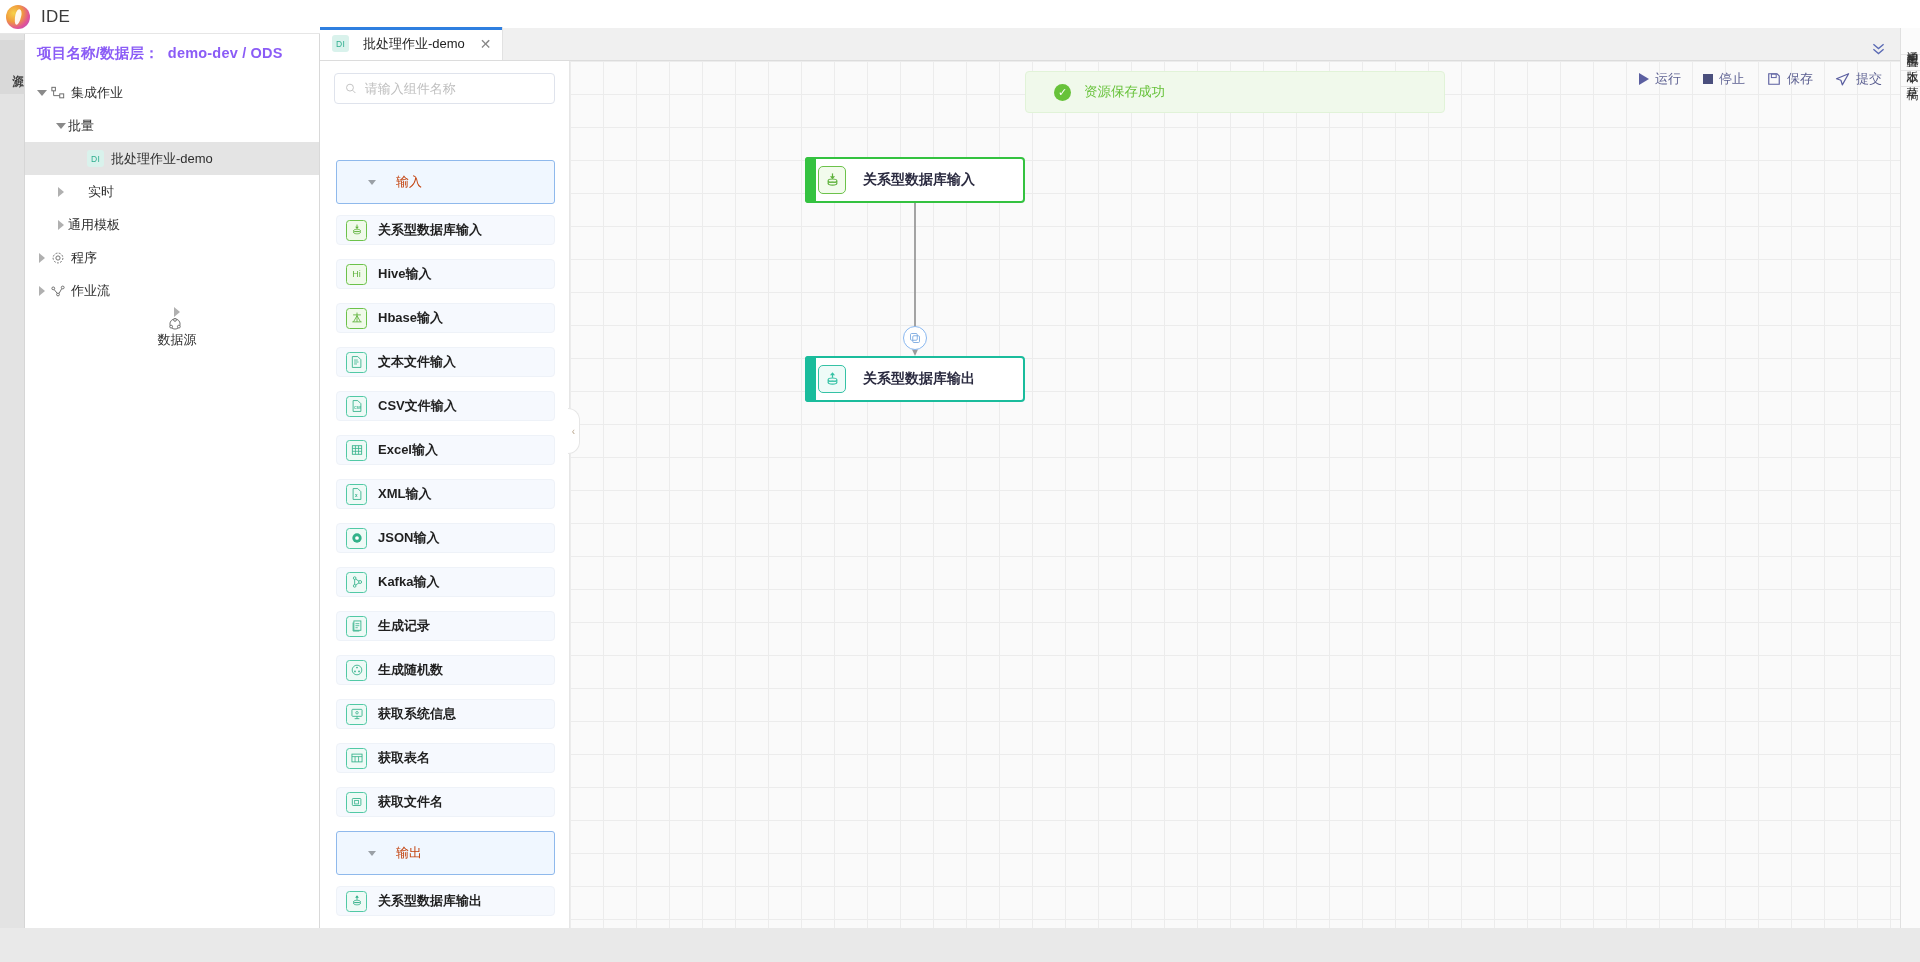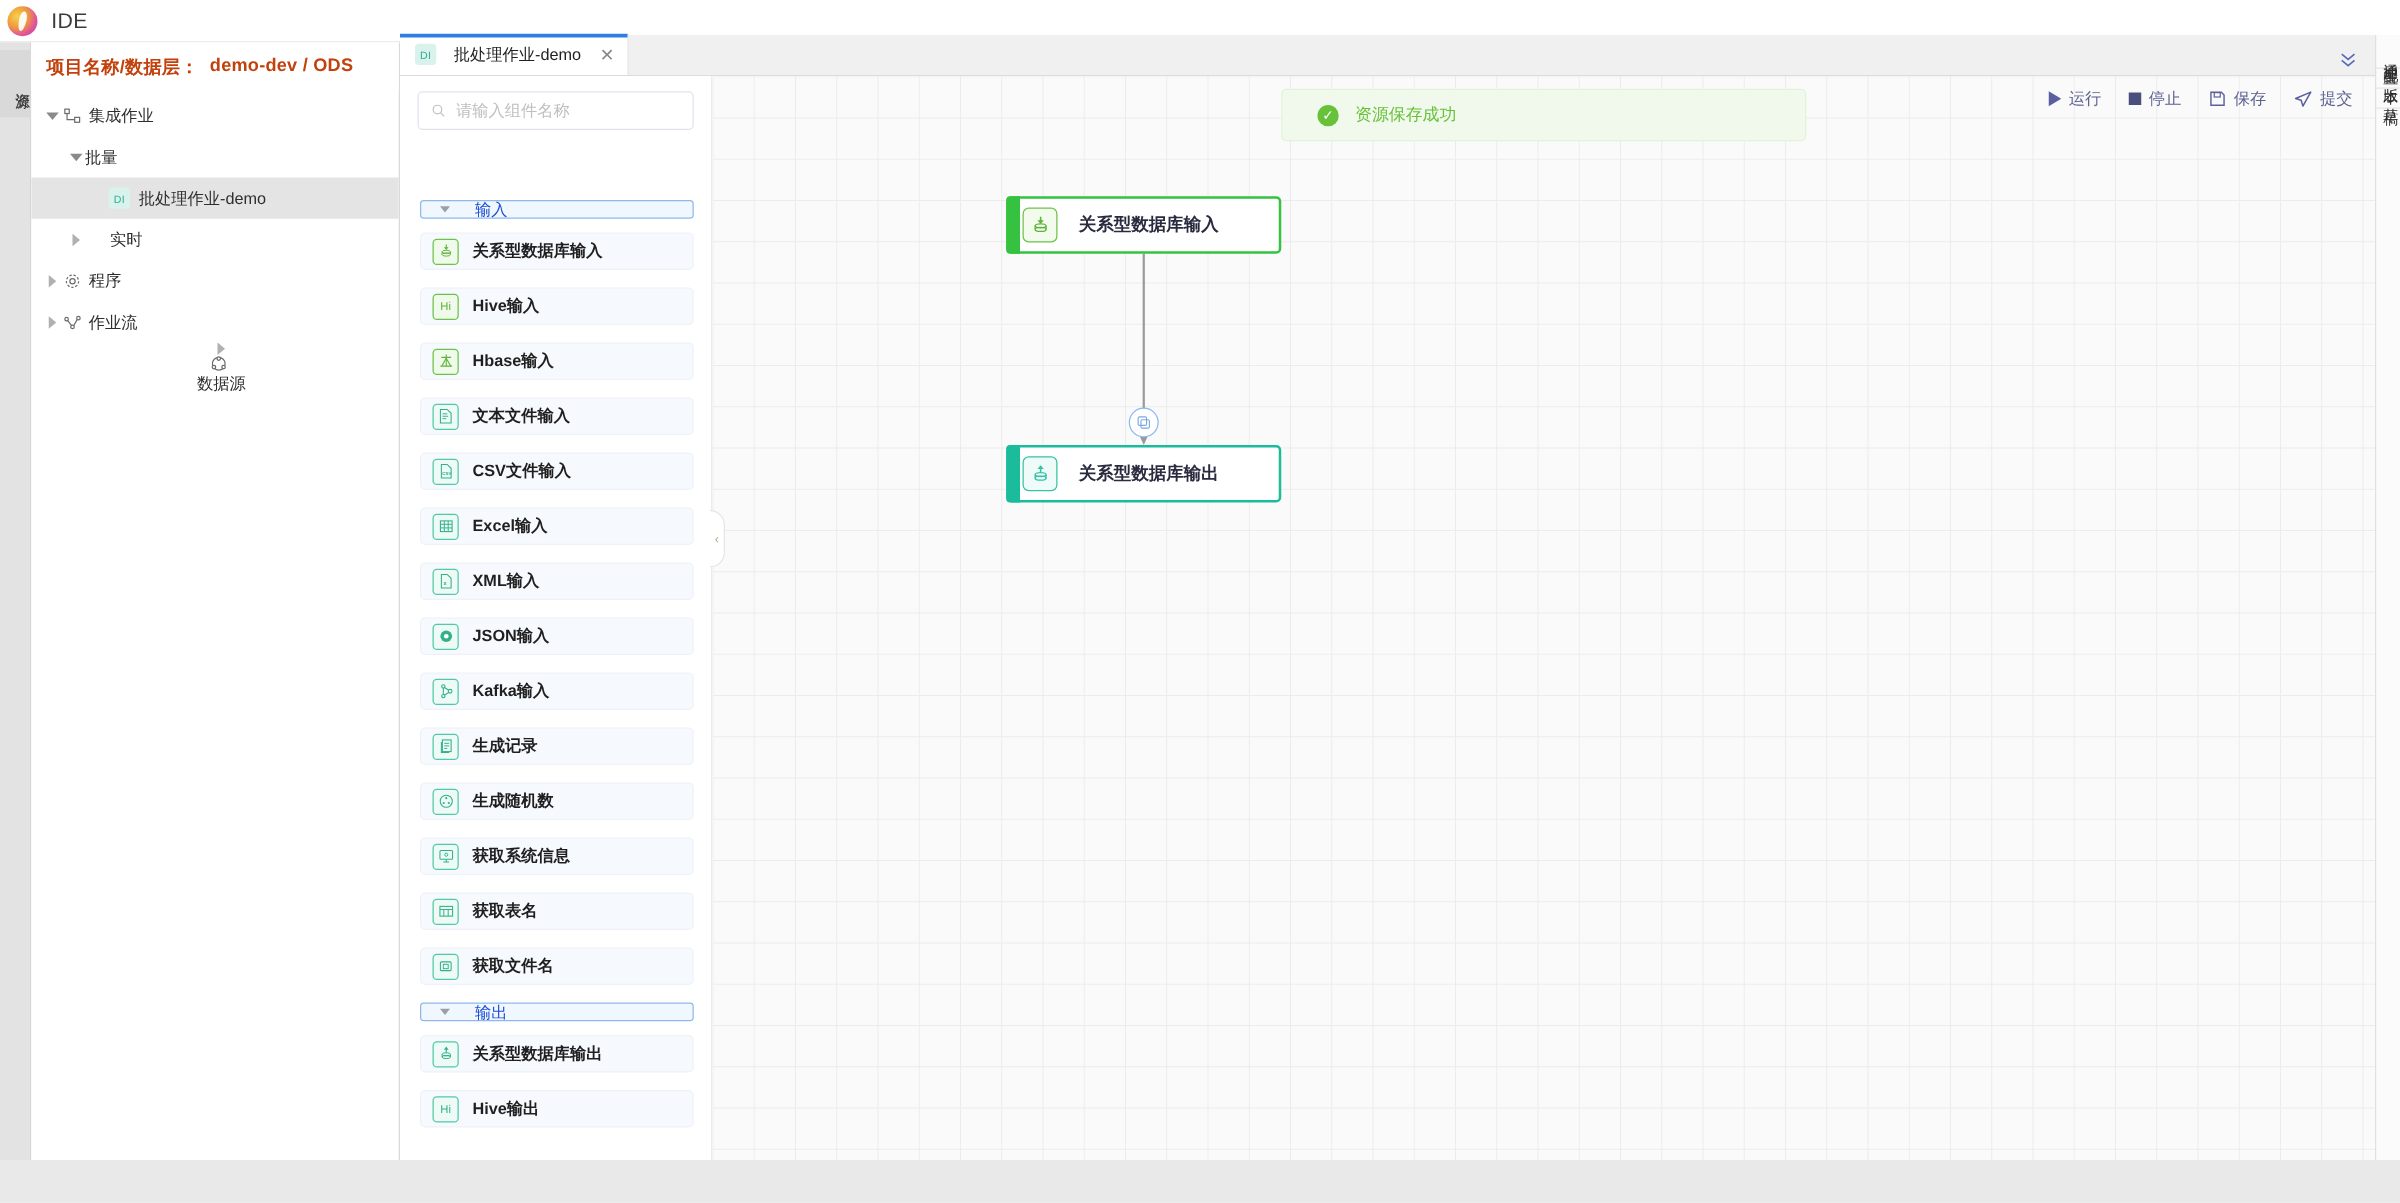--- a/index.html
+++ b/index.html
@@ -39,21 +39,21 @@
     letter-spacing: 1px; height: 54px;
   }
 
   
   .explorer {
     position: absolute; left: 25px; top: 34px; width: 295px; height: 894px;
     background: #ffffff; border-right: 1px solid #d9d9d9; display: flex; flex-direction: column;
   }
   .explorer-header {
     height: 38px; display: flex; align-items: center; padding: 0 12px;
-    font-size: 14.5px; font-weight: bold; color: #c2410c; letter-spacing: .2px;
+    font-size: 14.5px; font-weight: bold; color: #8b5cf6; letter-spacing: .2px;
     background: #fff;
   }
   .explorer-header .proj { margin-left: 9px; font-weight: bold; }
   .search-bar {
     height: 27px; margin: 0; display: flex; align-items: center; gap: 7px;
     padding: 0 10px; background: #fafafa; border-top: 1px solid #ececec;
     border-bottom: 1px solid #ececec; position: relative;
   }
   .search-bar input {
     flex: 1; border: none; outline: none; background: transparent;
@@ -104,23 +104,24 @@
     margin: 12px 14px 8px; height: 31px; border: 1px solid #dfe3ec; border-radius: 4px;
     display: flex; align-items: center; gap: 8px; padding: 0 10px; background: #fff;
   }
   .palette-search input {
     border: none; outline: none; background: transparent; font-size: 13px;
     color: #333; width: 100%; font-family: inherit;
   }
   .palette-search input::placeholder { color: #bfbfbf; }
   .palette-list { flex: 1; overflow: hidden; padding: 0 14px 0 16px; }
   .group-head {
-    height: 15px; margin-bottom: 11px; background: #f0f7ff; border: 1px solid #8fb9ec;
-    border-radius: 3px; display: flex; align-items: center; font-size: 13px; color: #1d4ed8;
+    height: 44px; margin-bottom: 11px; background: #f0f7ff; border: 1px solid #8fb9ec;
+    border-radius: 3px; display: flex; align-items: center; font-size: 13px; color: #c2410c;
     cursor: pointer;
+    padding-left: 16px;
   }
   .group-head .tri { width: 0; height: 0; border-left: 4.5px solid transparent; border-right: 4.5px solid transparent;
     border-top: 5.5px solid #9aa0a6; margin: 0 20px 0 15px; }
   .comp-item {
     height: 30px; margin-bottom: 14px; background: #f6f9fe; border: 1px solid #eef2f8;
     border-radius: 4px; display: flex; align-items: center; gap: 11px; padding-left: 9px;
     font-size: 13px; color: #1f1f1f; font-weight: bold; cursor: grab;
   }
   .comp-ico {
     width: 21px; height: 21px; border-radius: 3.5px; border: 1.2px solid #51c9a5;
@@ -247,20 +248,26 @@
         <div class="tree-row selected" style="padding-left: 48px;">
           <span class="caret"></span>
           <span class="badge-di">DI</span>
           <span class="tree-label">批处理作业-demo</span>
         </div>
         <div class="tree-row" style="padding-left: 29px; gap: 20px;">
           <span class="caret">
             <span class="tri-right"></span>
           </span>
           <span class="tree-label">实时</span>
+        </div>
+        <div class="tree-row" style="padding-left: 29px;">
+          <span class="caret">
+            <span class="tri-right"></span>
+          </span>
+          <span class="tree-label">通用模板</span>
         </div>
         <div class="tree-row" style="padding-left: 10px;">
           <span class="caret">
             <span class="tri-right"></span>
           </span>
           <span class="tree-ico">
             <svg width="14" height="14" viewBox="0 0 16 16">
               <circle cx="8" cy="8" r="2.4" fill="none" stroke="#6b6b6b" stroke-width="1.1"></circle>
               <circle cx="8" cy="8" r="5.6" fill="none" stroke="#6b6b6b" stroke-width="1.1" stroke-dasharray="2.2 1.6"></circle>
             </svg>

